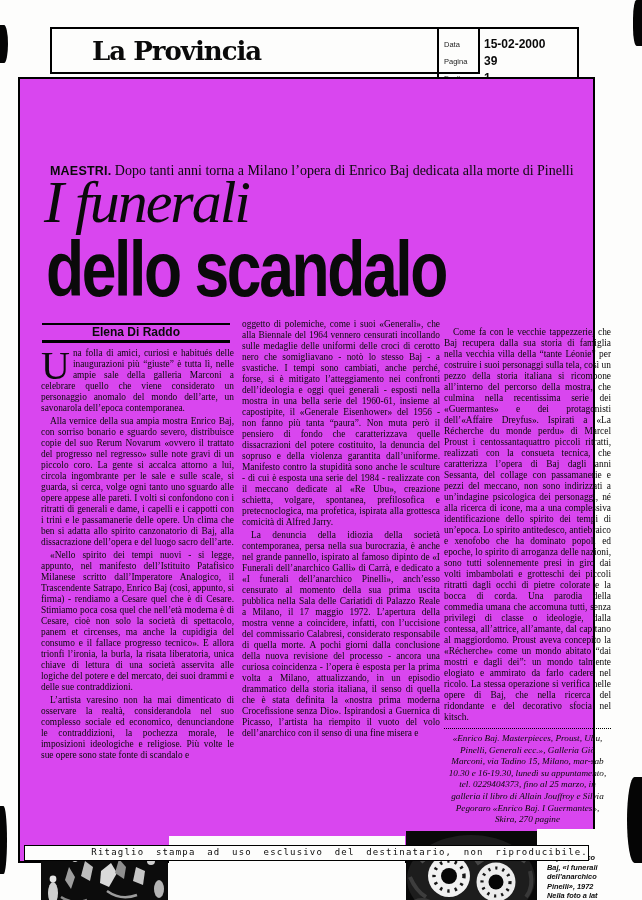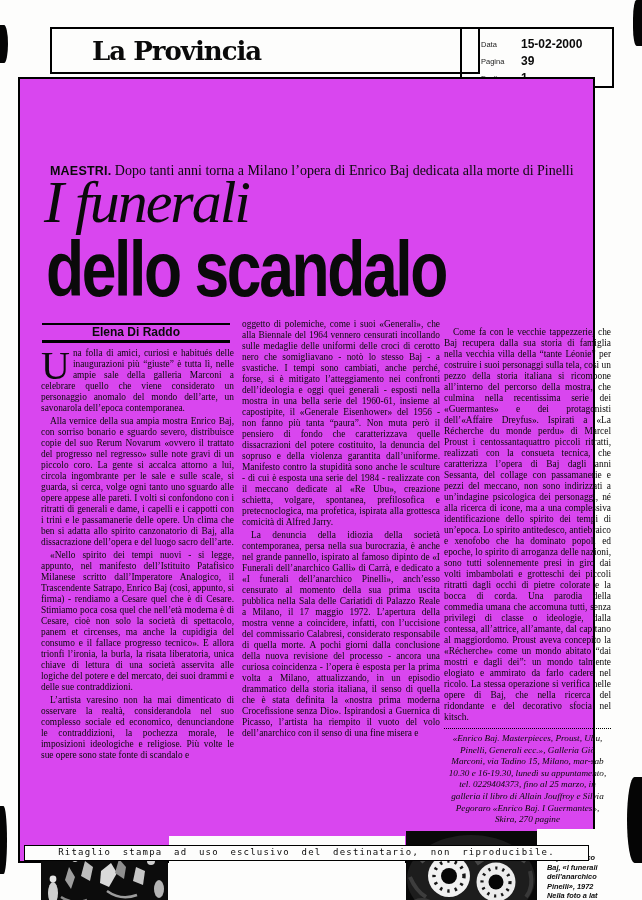--- a/index.html
+++ b/index.html
@@ -7,21 +7,21 @@
          font-family:"Liberation Serif",serif;color:#0a0a0a;}
   
   .mark{position:absolute;background:#050505;}
   .mark-tl{left:0;top:25px;width:8px;height:38px;border-radius:0 60% 60% 0;}
   .mark-tr{left:633px;top:0;width:9px;height:46px;border-radius:40% 0 0 40%;}
   .mark-bl{left:0;top:806px;width:7px;height:68px;border-radius:0 60% 60% 0;}
   .mark-br{left:627px;top:777px;width:15px;height:86px;border-radius:50% 0 0 50%;}
   
   .mast-box{position:absolute;left:18px;top:27px;width:430px;height:47px;border:2px solid #000;box-sizing:border-box;margin-left:32px;}
   .mast{padding:7px 0 0 40px;font-family:"DejaVu Serif",serif;font-weight:bold;font-size:26px;letter-spacing:-1px;}
-  .meta-box{position:absolute;left:460px;top:27px;width:154px;height:61px;border:2px solid #000;box-sizing:border-box;padding:5px 0 0 19px;}
+  .meta-box{position:absolute;left:437px;top:27px;width:142px;height:61px;border:2px solid #000;box-sizing:border-box;padding:5px 0 0 5px;}
   .meta-row{height:17px;}
   .meta-label{display:inline-block;width:40px;font-family:"Liberation Sans",sans-serif;font-size:7.5px;color:#1c1c1c;vertical-align:middle;}
   .meta-value{font-family:"Liberation Sans",sans-serif;font-weight:bold;font-size:12px;vertical-align:middle;}
   
   .frame{position:absolute;left:18px;top:77px;width:577px;height:786px;border:2px solid #000;box-sizing:border-box;background:#d946ef;}
   .kicker{position:absolute;left:30px;top:84px;width:560px;white-space:nowrap;font-size:14px;}
   .kicker-tag{font-family:"Liberation Sans",sans-serif;font-weight:bold;font-size:12.5px;letter-spacing:.2px;}
   .hl1{position:absolute;left:24px;top:88px;font-family:"Liberation Serif",serif;font-style:italic;font-size:60px;line-height:70px;letter-spacing:-2px;}
   .hl2{position:absolute;left:26px;top:148px;font-family:"Liberation Sans",sans-serif;font-weight:bold;font-size:78px;line-height:84px;letter-spacing:-3px;transform:scaleX(.8);transform-origin:left top;white-space:nowrap;}
   
@@ -38,21 +38,21 @@
   .info{font-style:italic;text-align:center;font-size:9.2px;line-height:11.6px;}
   
   .photo{position:absolute;z-index:3;}
   .photo1{left:21px;top:766px;}
   .photo2{left:386px;top:752px;}
   .caption-box{position:absolute;left:517px;top:750px;width:76px;height:96px;background:#fdfdfc;z-index:4;box-sizing:border-box;padding:24px 0 0 10px;}
   .caption{font-family:"Liberation Sans",sans-serif;font-weight:bold;font-style:italic;font-size:7.4px;line-height:9.6px;white-space:pre-line;}
   .mask{position:absolute;left:149px;top:757px;width:236px;height:86px;background:#fdfdfc;z-index:2;}
   
   .footer-strip{position:absolute;left:4px;top:766px;width:565px;height:16px;border:1px solid #000;box-sizing:border-box;
-                text-align:center;font-family:"DejaVu Sans Mono",monospace;font-size:9px;line-height:13px;letter-spacing:1.2px;word-spacing:5px;background:#fdfdfc;z-index:5;}
+                text-align:right;font-family:"DejaVu Sans Mono",monospace;font-size:9px;line-height:13px;letter-spacing:1.2px;word-spacing:5px;background:#fdfdfc;z-index:5;}
 </style>
 </head>
 <body>
 
 <div class="sheet">
 
   <div class="mark mark-tl"></div>
   <div class="mark mark-tr"></div>
   <div class="mark mark-bl"></div>
   <div class="mark mark-br"></div>

